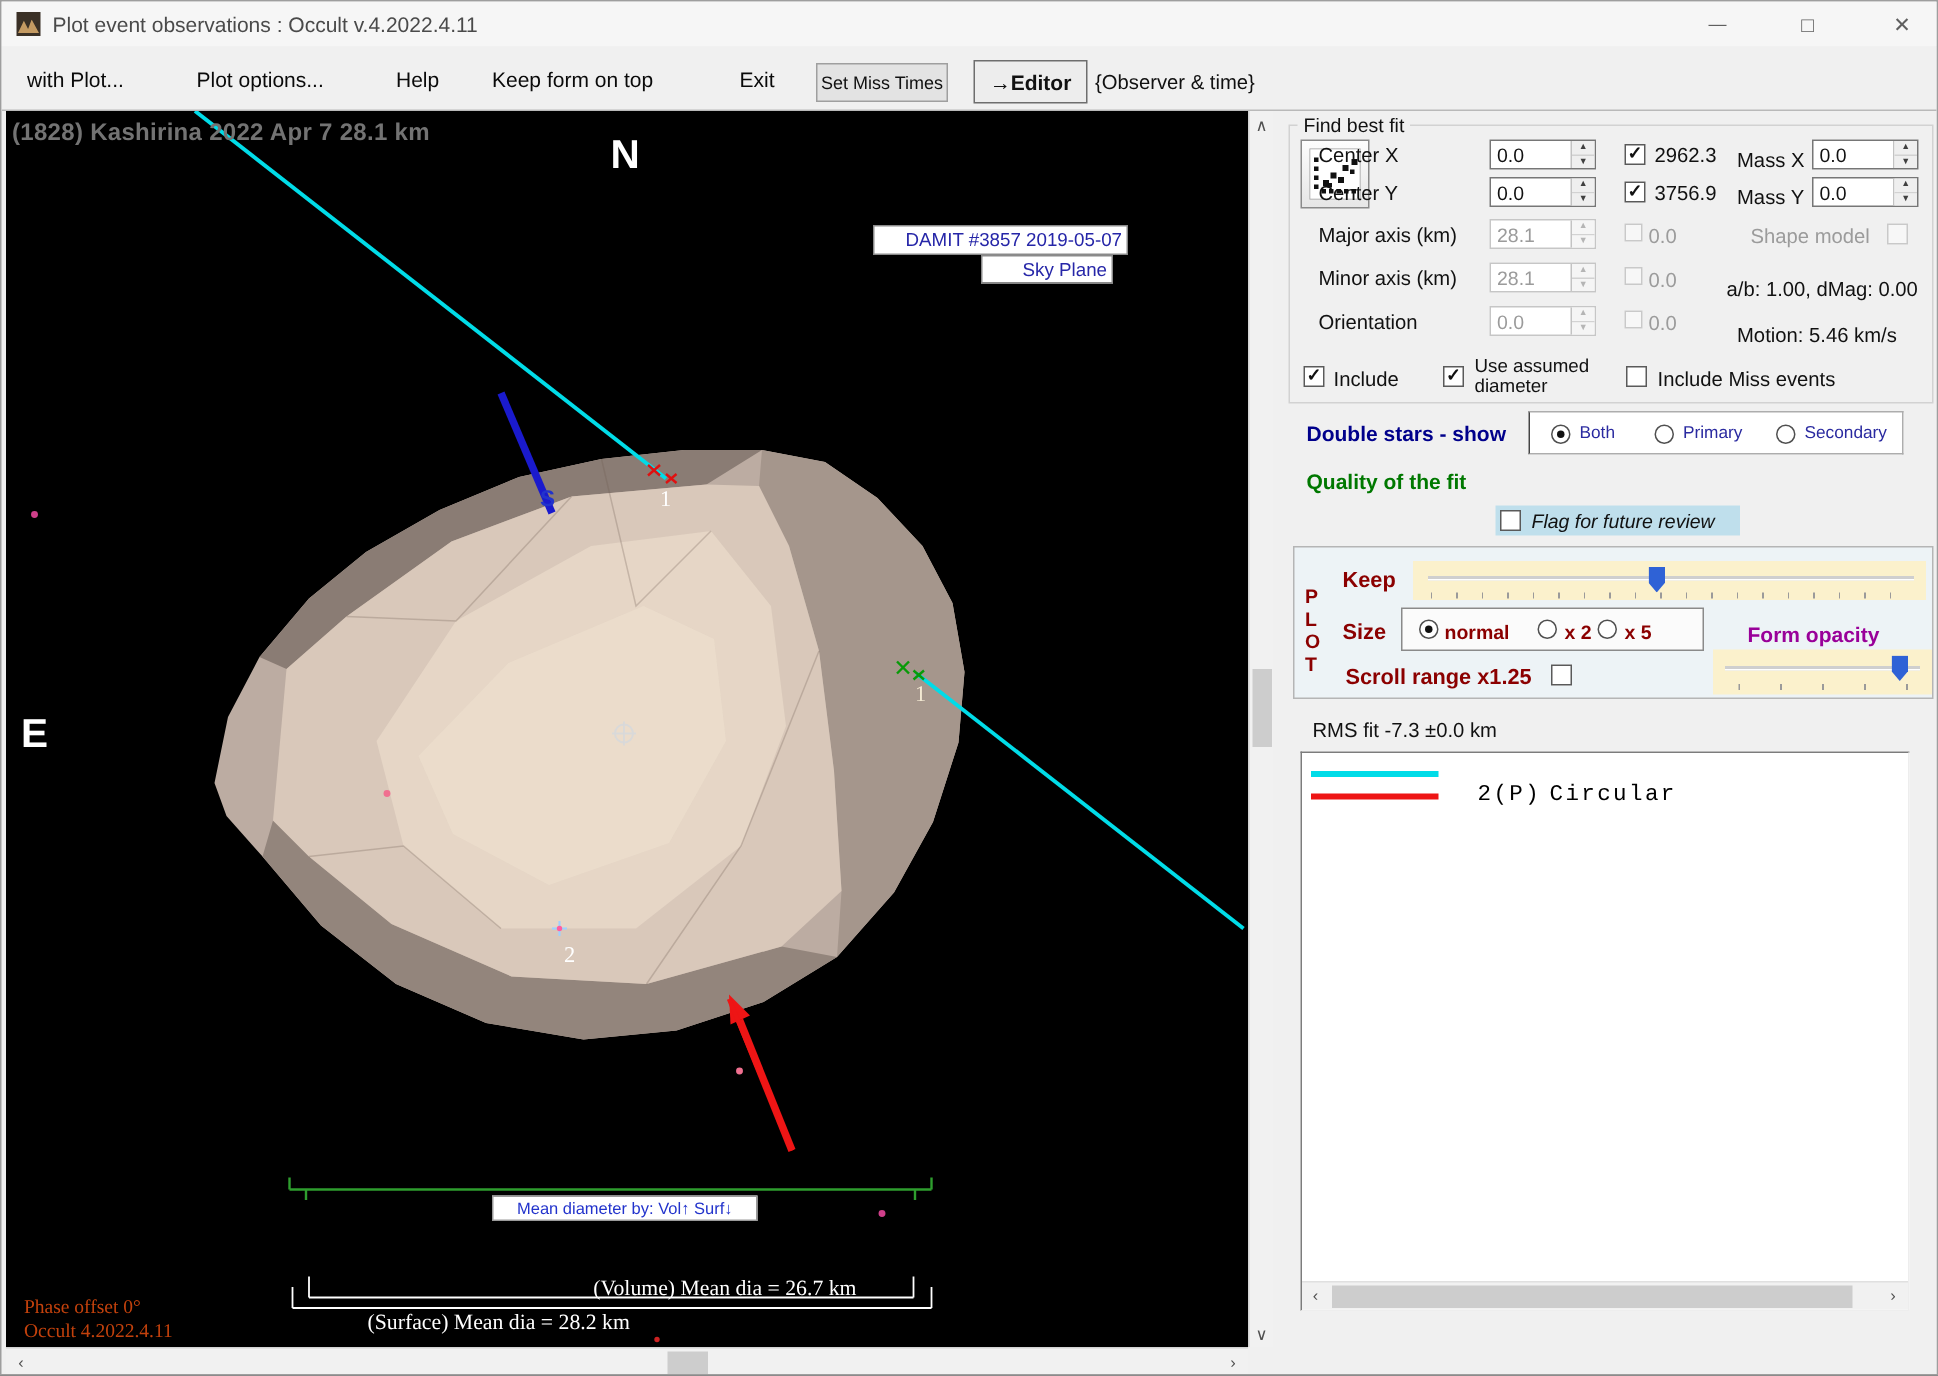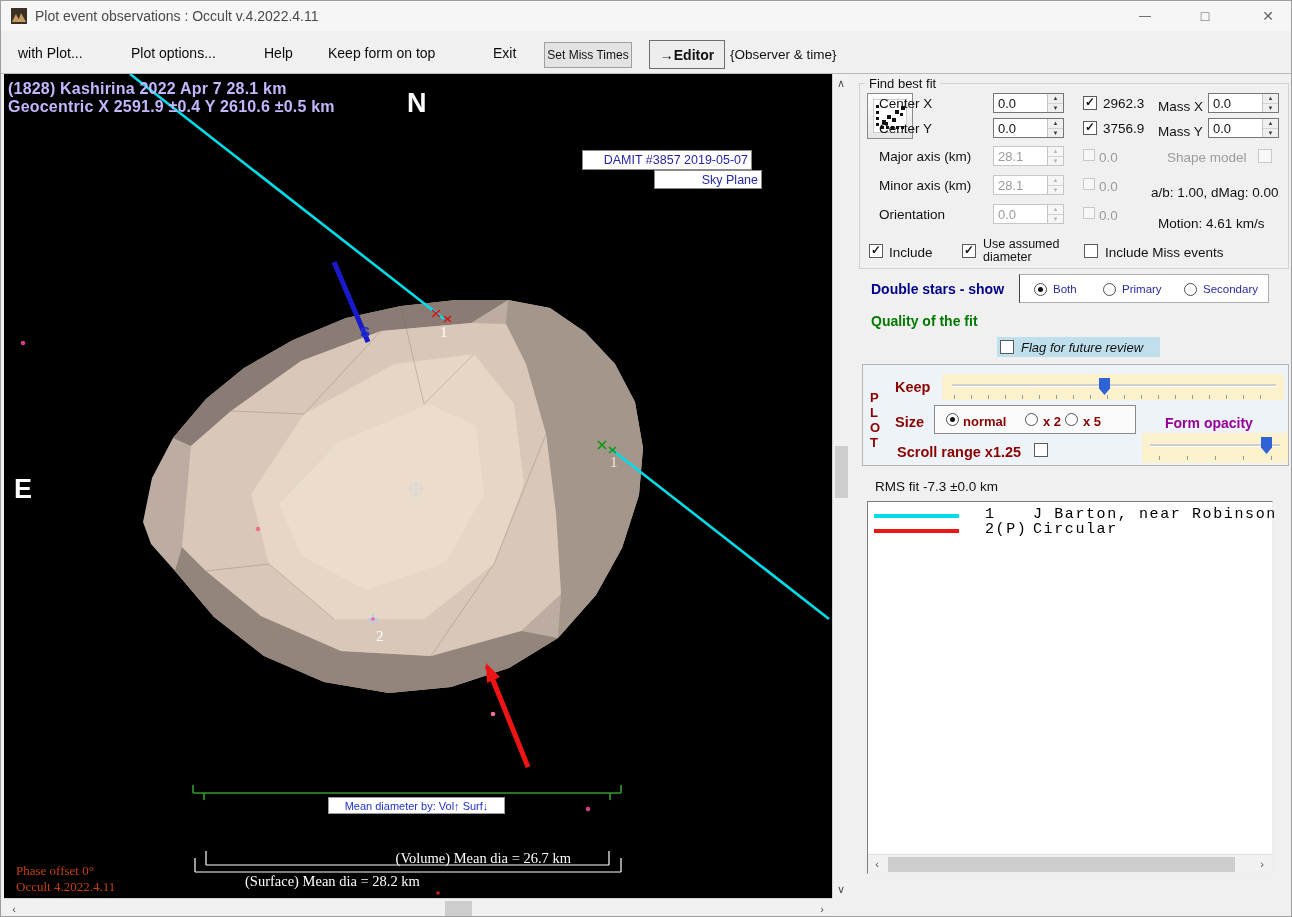--- a/index.html
+++ b/index.html
@@ -17,21 +17,21 @@
   
   .menubar { left:0; top:30px; width:1292px; height:43px; background:#f0f0f0; border-bottom:1px solid #b9b9b9; }
   .menu-item { top:14px; font-size:14px; color:#0a0a0a; white-space:nowrap; }
   .btn { background:#e3e3e3; border:1px solid #9f9f9f; display:flex; align-items:center; justify-content:center; color:#111; }
   .btn-setmiss { left:543px; top:11px; width:88px; height:26px; font-size:12px; }
   .btn-editor { left:648px; top:9px; width:76px; height:29px; font-size:14px; font-weight:bold; border-color:#6e6e6e; background:#ededed; }
   .observer-time { left:729px; top:16px; font-size:13.5px; color:#111; }
 
   
   .plot { left:3px; top:73px; width:828px; height:824px; background:#000; overflow:hidden; }
-  .plot .hdr { left:4px; color:#c4b5fd; font-weight:bold; font-size:16px; letter-spacing:.2px; white-space:nowrap; }
+  .plot .hdr { left:4px; color:#737373; font-weight:bold; font-size:16px; letter-spacing:.2px; white-space:nowrap; }
   .compass { color:#fff; font-weight:bold; font-size:27px; }
   .wbox { background:#fff; border:1px solid #8a8a8a; color:#2626a8; font-size:12.5px; display:flex; align-items:center; justify-content:flex-end; padding:0 3px; white-space:nowrap; }
   .meanlabel { left:324px; top:723px; width:177px; height:17px; background:#fff; border:1px solid #9a9a9a; color:#2233cc; font-size:11px; display:flex; align-items:center; justify-content:center; white-space:nowrap; }
   .serif-w { color:#c2410c; font-family:"Liberation Serif",serif; font-size:13px; white-space:nowrap; }
 
   
   .vscroll { left:831px; top:73px; width:17px; height:824px; background:#f1f1f1; border-left:1px solid #d3d3d3; }
   .hscroll { left:3px; top:897px; width:828px; height:20px; background:#f1f1f1; border-top:1px solid #d3d3d3; }
   .sb-arrow { color:#505050; display:flex; align-items:center; justify-content:center; font-size:11px; }
   .sb-thumb { background:#cdcdcd; }
@@ -202,25 +202,24 @@
 
     <g stroke="#fff" stroke-width="1.2">
       <line x1="191" y1="798" x2="617" y2="798"></line>
       <line x1="191" y1="784" x2="191" y2="798"></line>
         <line x1="617" y1="784" x2="617" y2="798"></line>
     </g>
     <text x="241" y="812" fill="#fff" font-size="14.5" font-family="Liberation Serif,serif">(Surface) Mean dia = 28.2 km</text>
   </svg>
 
   <div class="abs hdr" style="top:6px">(1828) Kashirina  2022 Apr 7   28.1 km</div>
-  <div class="abs hdr" style="top:24px">Geocentric  X 2591.9 ±0.4  Y 2610.6 ±0.5 km</div>
   <div class="abs compass" style="left:403px;top:14px">N</div>
   <div class="abs compass" style="left:10px;top:400px">E</div>
   <div class="abs wbox" style="left:578px;top:76px;width:170px;height:20px">DAMIT #3857 2019-05-07</div>
-  <div class="abs wbox" style="left:650px;top:96px;width:108px;height:19px">Sky Plane</div>
+  <div class="abs wbox" style="left:650px;top:96px;width:88px;height:19px">Sky Plane</div>
   <div class="abs meanlabel">Mean diameter by:  Vol↑  Surf↓</div>
   <div class="abs serif-w" style="left:12px;top:789px">Phase offset 0°</div>
   <div class="abs serif-w" style="left:12px;top:805px">Occult 4.2022.4.11</div>
 </div>
 
 <div class="abs vscroll">
   <div class="abs sb-arrow" style="left:0;top:0;width:16px;height:18px">∧</div>
   <div class="abs sb-thumb" style="left:2px;top:372px;width:13px;height:52px"></div>
   <div class="abs sb-arrow" style="left:0;top:806px;width:16px;height:18px">∨</div>
 </div>
@@ -325,21 +324,21 @@
   <div class="abs lbl lbl-r" style="left:30px;top:133px;width:102px">Orientation</div>
   <div class="abs spin dis" style="left:144px;top:130px">
     <span class="val">0.0</span>
     <span class="btns">
         <span class="sb">▲</span>
         <span class="sb">▼</span>
       </span>
   </div>
   <div class="abs cb dis" style="left:234px;top:133px;width:12px;height:12px"></div>
   <div class="abs lbl gray" style="left:250px;top:134px">0.0</div>
-  <div class="abs lbl" style="left:309px;top:142px">Motion: 4.61 km/s</div>
+  <div class="abs lbl" style="left:309px;top:142px">Motion: 5.46 km/s</div>
 
   <div class="abs cb checked" style="left:20px;top:170px"></div>
   <div class="abs lbl" style="left:40px;top:171px">Include</div>
   <div class="abs cb checked" style="left:113px;top:170px"></div>
   <div class="abs lbl" style="left:134px;top:163px;font-size:12.5px">Use assumed</div>
   <div class="abs lbl" style="left:134px;top:176px;font-size:12.5px">diameter</div>
   <div class="abs cb" style="left:235px;top:170px"></div>
   <div class="abs lbl" style="left:256px;top:171px">Include Miss events</div>
 
   <div class="abs navy" style="left:22px;top:207px">Double stars - show</div>
@@ -388,21 +387,20 @@
     <div class="abs track" style="left:279px;top:68px;width:146px;height:30px">
       <div class="abs groove" style="left:8px;top:11px;width:130px;height:3px"></div>
       <div class="abs thumb" style="left:119px;top:4px;width:11px;height:17px"></div>
       <div class="abs ticks28" style="left:17px;top:23px;width:116px;height:4px"></div>
     </div>
   </div>
 
   <div class="abs lbl" style="left:26px;top:405px">RMS fit -7.3 ±0.0 km</div>
   <div class="abs listbox" style="left:18px;top:427px;width:406px;height:373px">
     <div class="abs swatch" style="left:6px;top:12px;width:85px;background:#00dce8"></div>
-    <div class="abs mono" style="left:117px;top:4px"><span class="obs-num">1</span><span>J Barton, near Robinson</span></div>
     <div class="abs swatch" style="left:6px;top:27px;width:85px;background:#ee1515"></div>
     <div class="abs mono" style="left:117px;top:19px"><span class="obs-num">2(P)</span><span>Circular</span></div>
 
     <div class="abs lb-hscroll" style="left:0px;top:352px;width:404px;height:19px">
       <div class="abs sb-arrow" style="left:2px;top:0;width:14px;height:18px">‹</div>
       <div class="abs sb-thumb" style="left:20px;top:2px;width:347px;height:15px"></div>
       <div class="abs sb-arrow" style="left:387px;top:0;width:14px;height:18px">›</div>
     </div>
   </div>
 </div>

